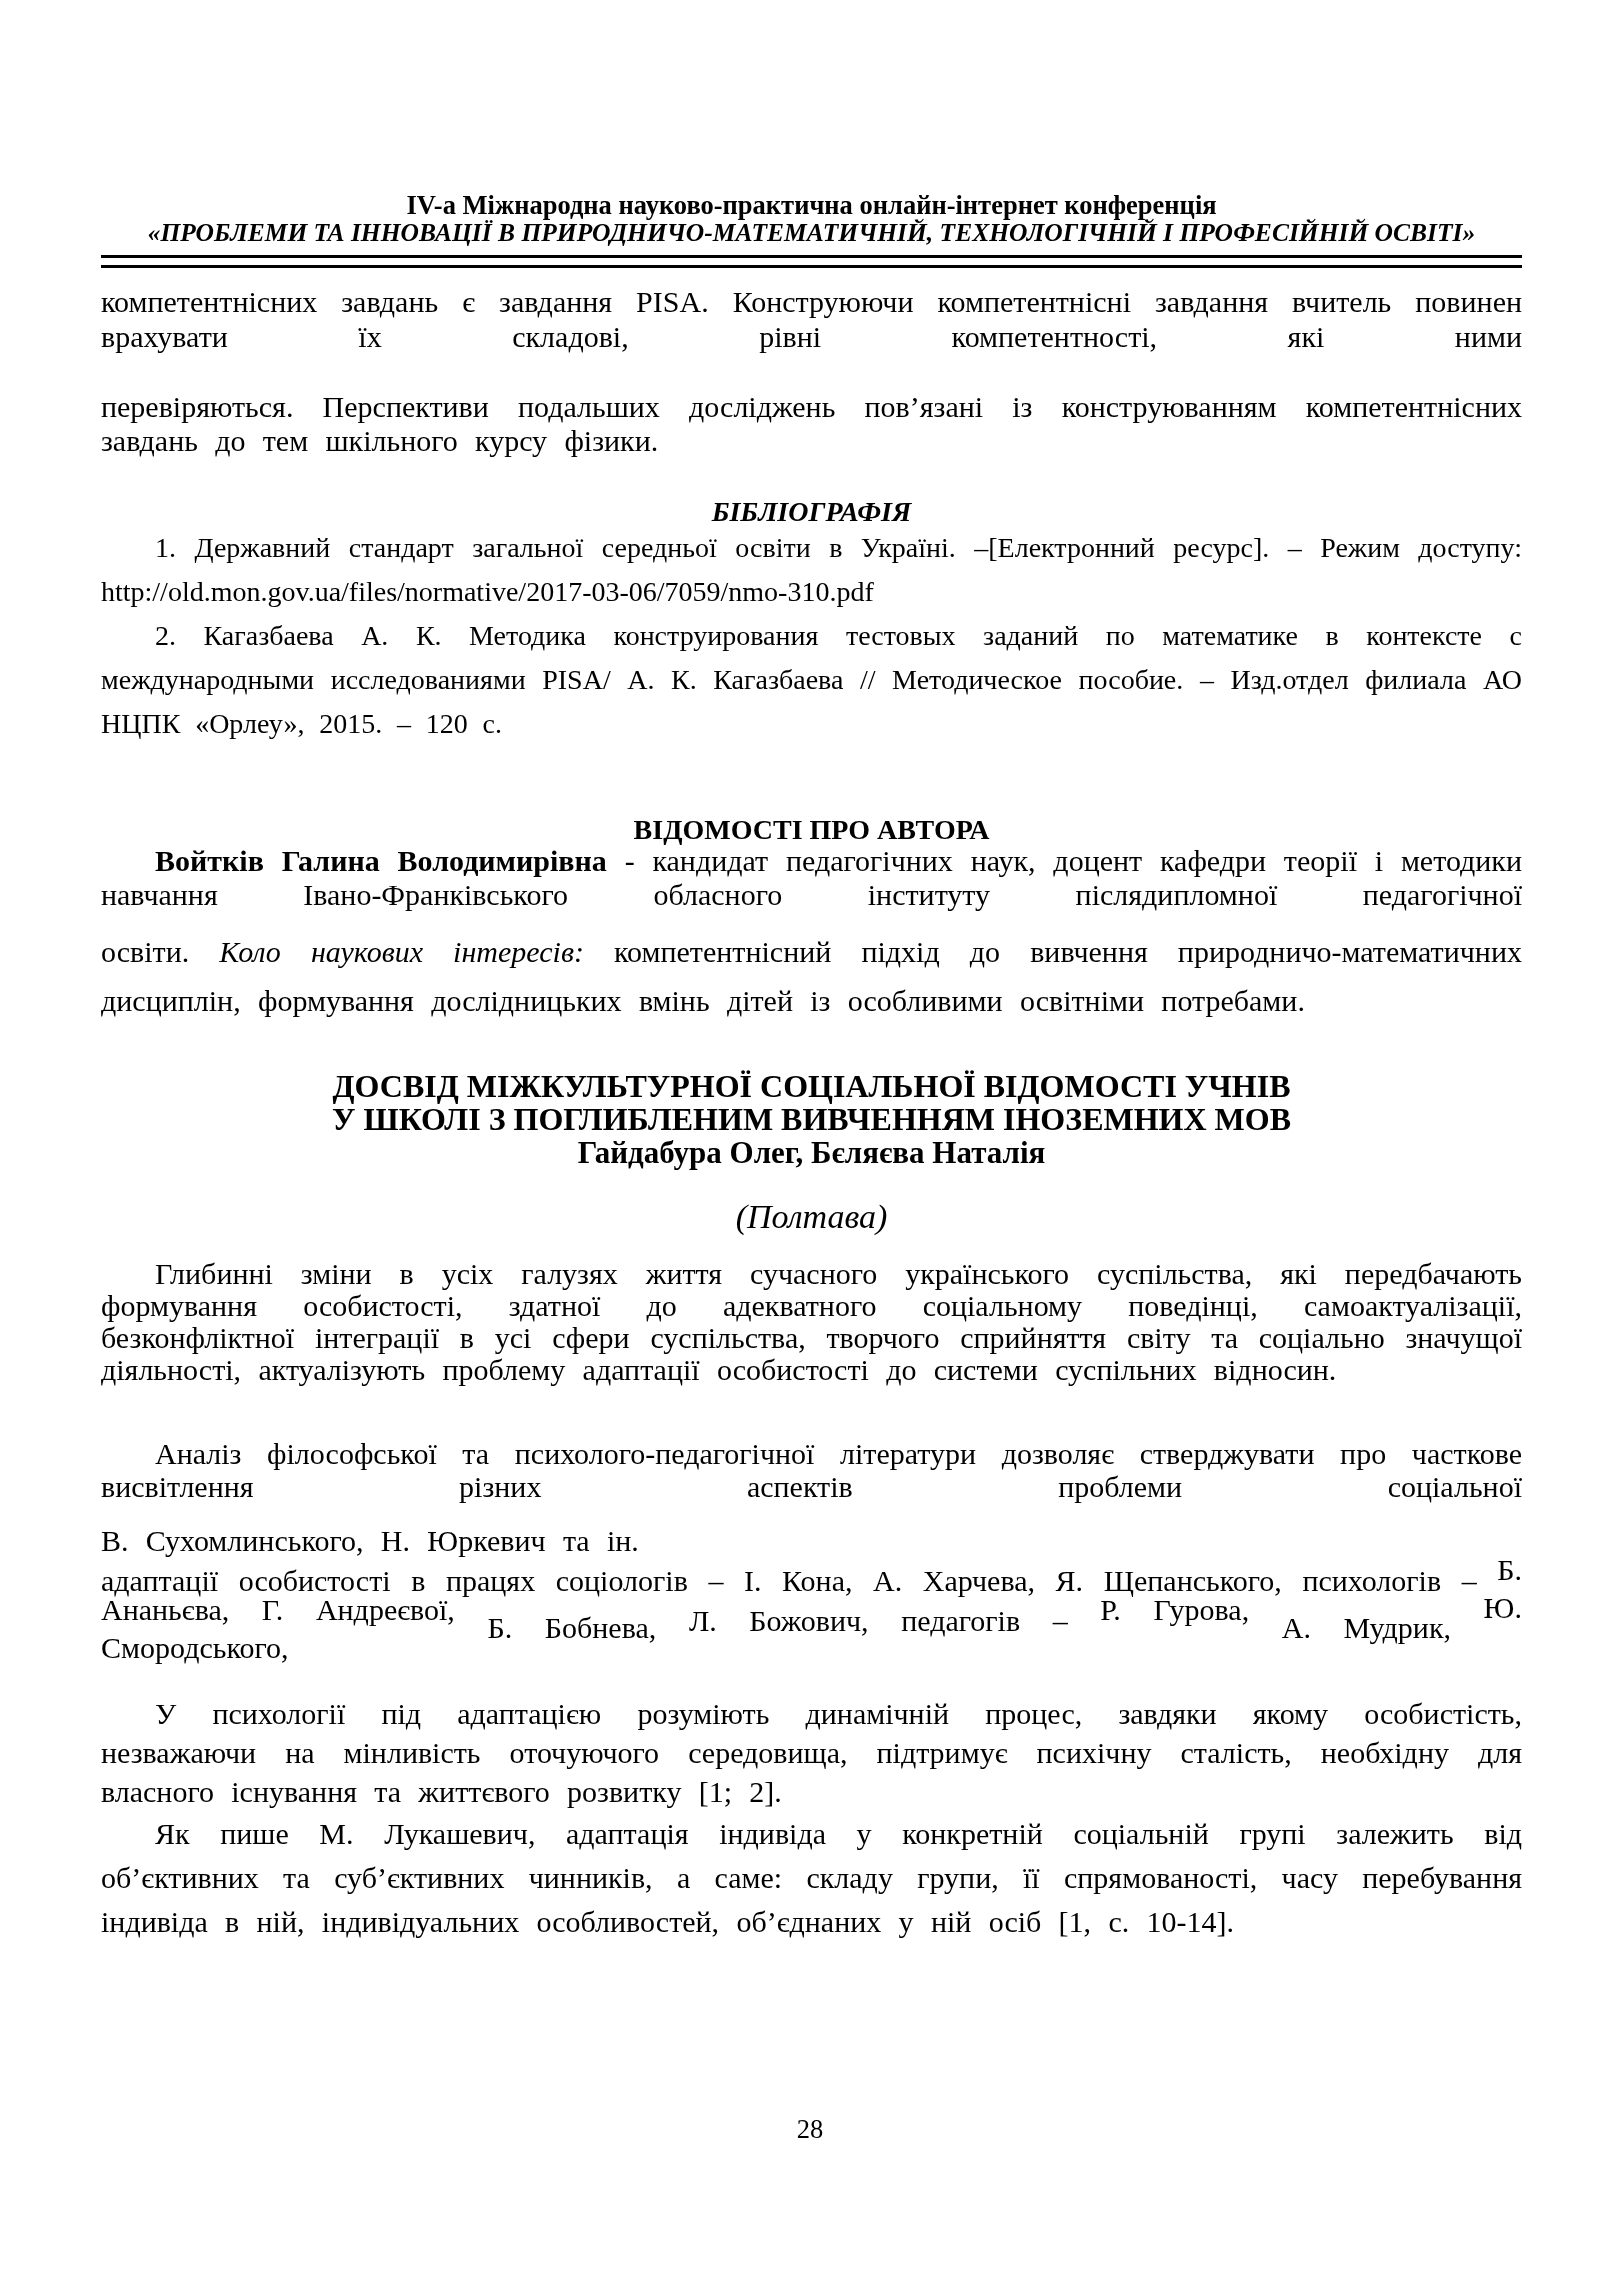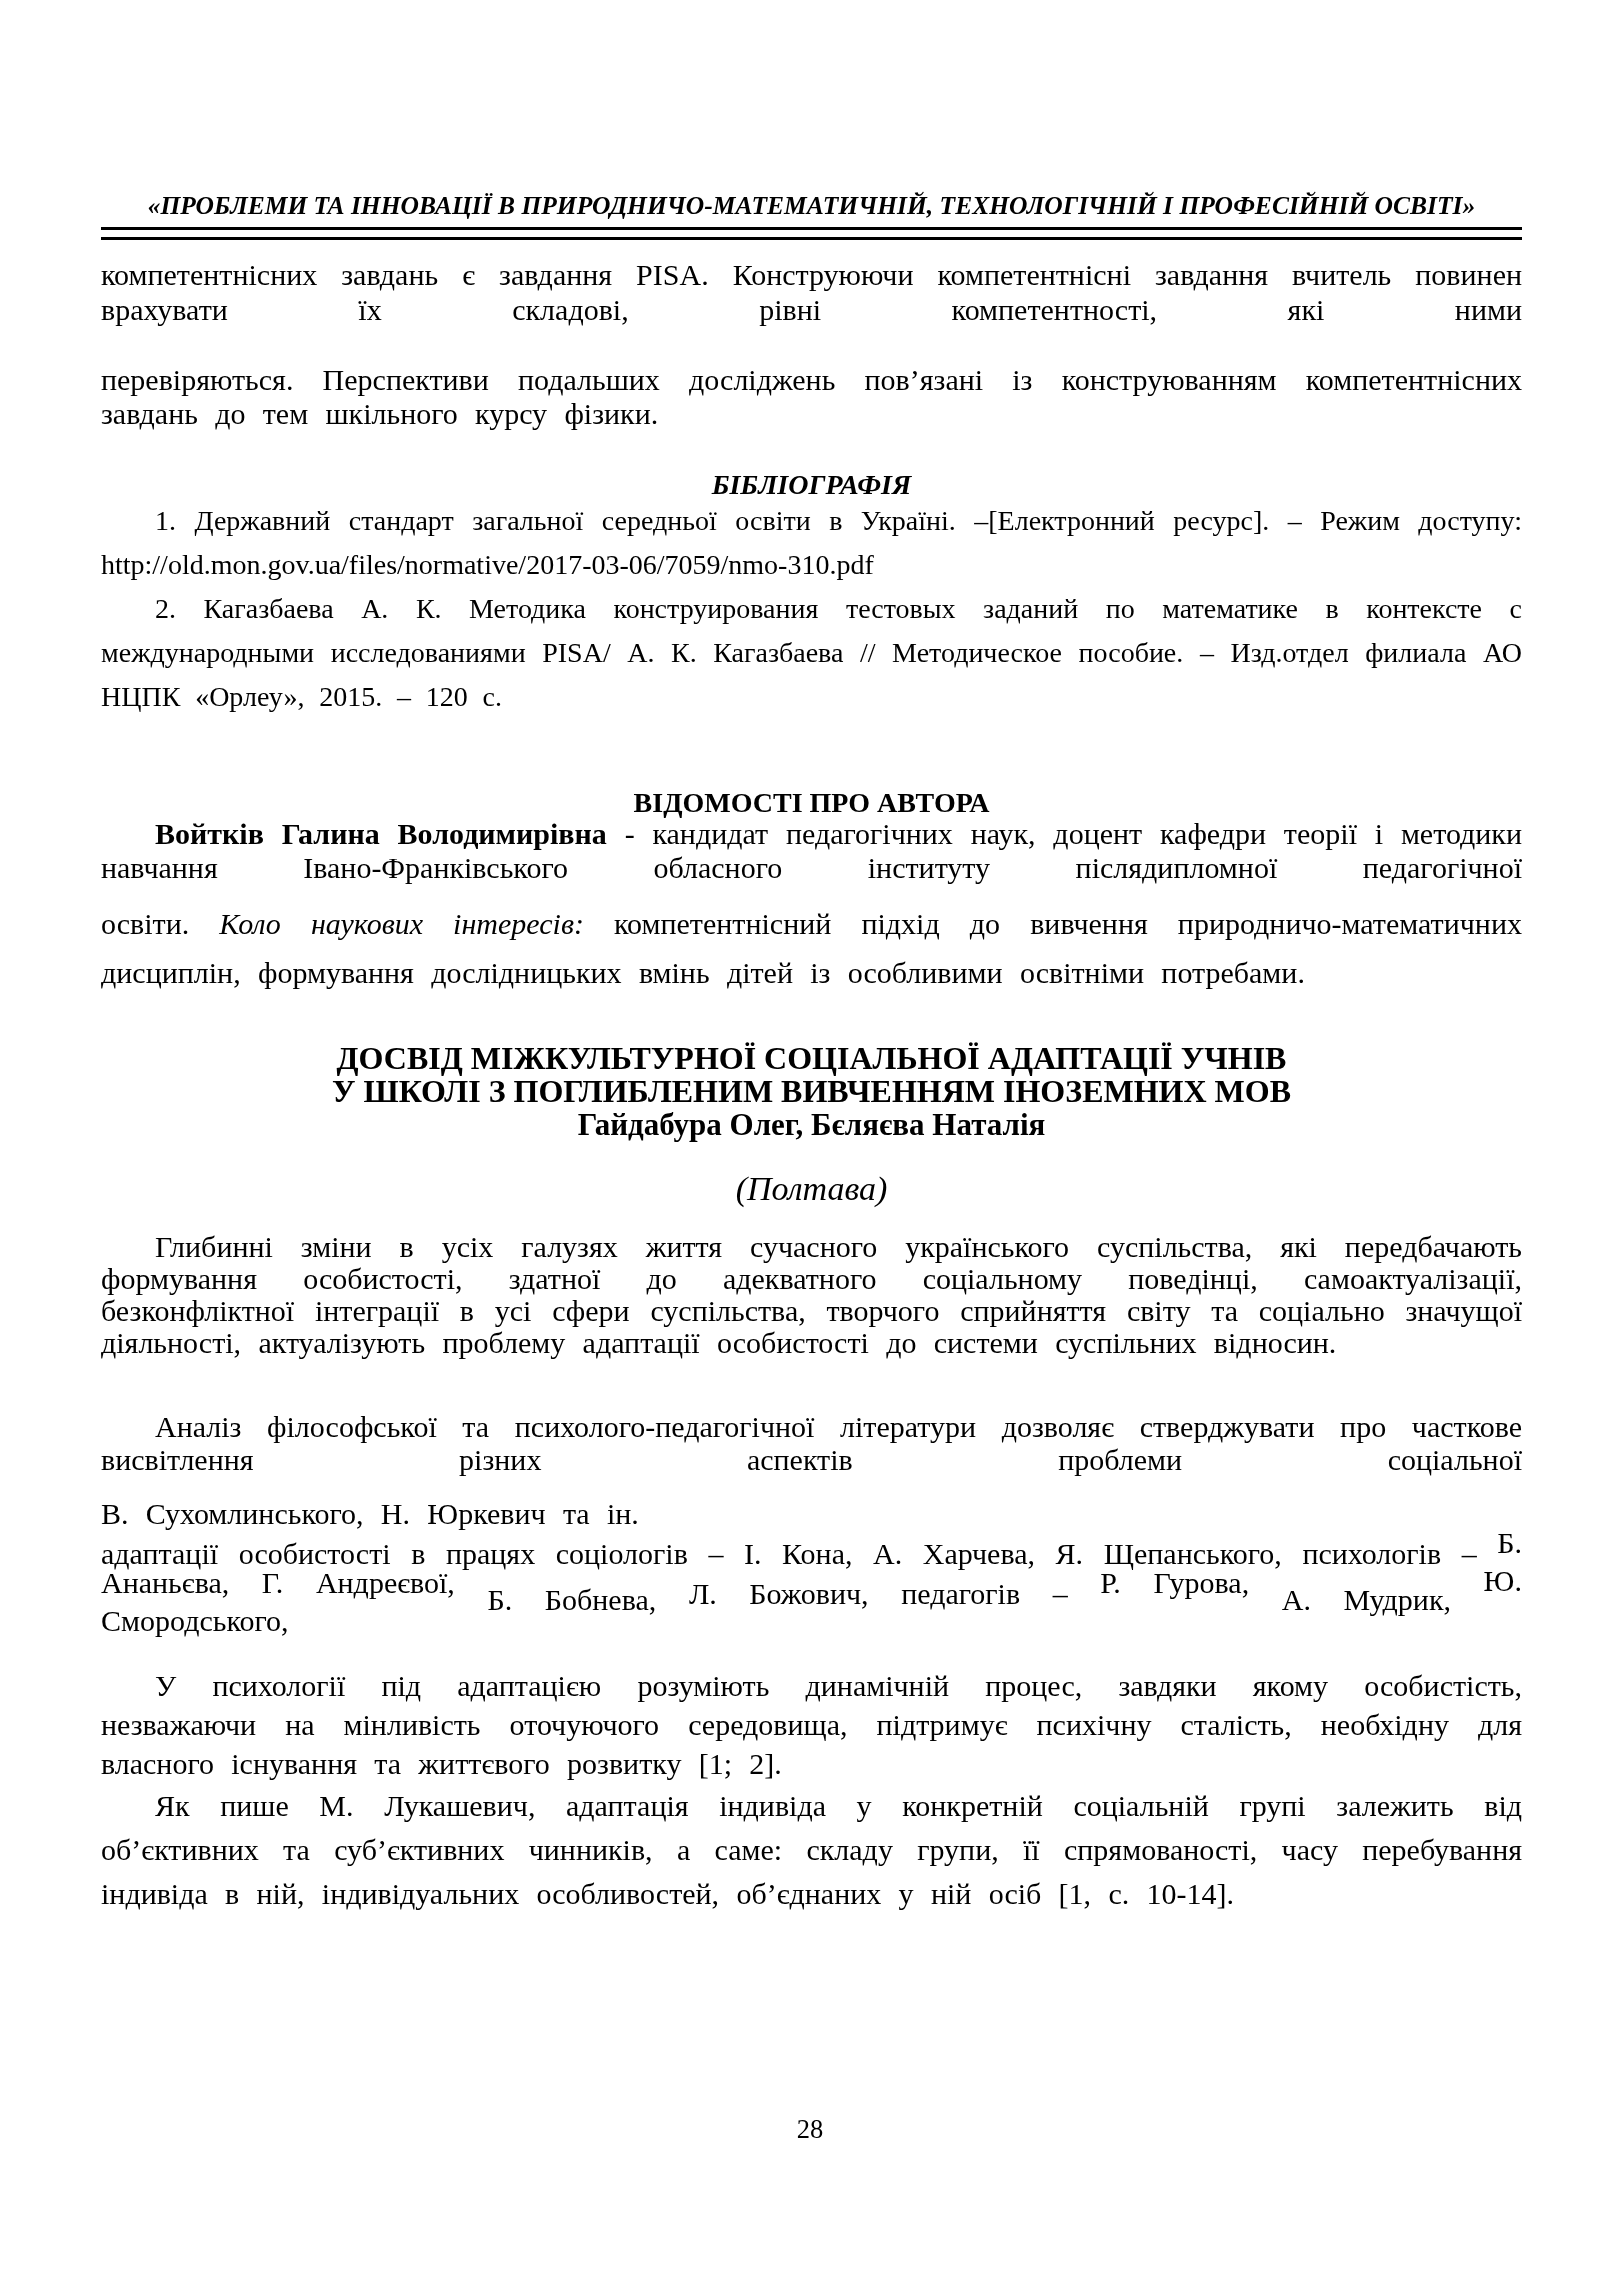--- a/index.html
+++ b/index.html
@@ -57,20 +57,21 @@
     font-size:26.5px; line-height:29px;
   }
 </style>
 </head>
 <body>
 
 <div class="page">
   <div class="content">
 
     <header>
+      <div class="conf-line1">IV-а Міжнародна науково-практична онлайн-інтернет конференція</div>
       <div class="conf-line2">«ПРОБЛЕМИ ТА ІННОВАЦІЇ В ПРИРОДНИЧО-МАТЕМАТИЧНІЙ, ТЕХНОЛОГІЧНІЙ І ПРОФЕСІЙНІЙ ОСВІТІ»</div>
     </header>
 
     <div class="double-rule"></div>
 
     <main>
 
       <p id="p1b" class="bt jl">компетентнісних завдань є завдання PISA. Конструюючи компетентнісні завдання вчитель повинен врахувати їх складові, рівні компетентності, які ними</p>
       <p id="p1c" class="bt">перевіряються. Перспективи подальших досліджень пов’язані із конструюванням компетентнісних завдань до тем шкільного курсу фізики.</p>
 
@@ -78,21 +79,21 @@
       <p class="bt ref ind">1. Державний стандарт загальної середньої освіти в Україні. –[Електронний ресурс]. – Режим доступу: http://old.mon.gov.ua/files/normative/2017-03-06/7059/nmo-310.pdf</p>
       <p class="bt ref ind">2. Кагазбаева А. К. Методика конструирования тестовых заданий по математике в контексте с международными исследованиями PISA/ А. К. Кагазбаева // Методическое пособие. – Изд.отдел филиала АО НЦПК «Орлеу», 2015. – 120 с.</p>
 
       <h3 id="author-h" class="sec-h">ВІДОМОСТІ ПРО АВТОРА</h3>
       <p id="auth1" class="bt jl ind"><b>Войтків Галина Володимирівна</b>
         <span>- кандидат педагогічних наук, доцент кафедри теорії і методики навчання Івано-Франківського обласного інституту післядипломної педагогічної</span></p>
       <p id="auth2" class="bt"><span>освіти.</span>
         <i>Коло наукових інтересів:</i>
         <span>компетентнісний підхід до вивчення природничо-математичних дисциплін, формування дослідницьких вмінь дітей із особливими освітніми потребами.</span></p>
 
-      <h2 id="title1" class="title">ДОСВІД МІЖКУЛЬТУРНОЇ СОЦІАЛЬНОЇ АДАПТАЦІЇ УЧНІВ</h2>
+      <h2 id="title1" class="title">ДОСВІД МІЖКУЛЬТУРНОЇ СОЦІАЛЬНОЇ ВІДОМОСТІ УЧНІВ</h2>
       <h2 id="title2" class="title">У ШКОЛІ З ПОГЛИБЛЕНИМ ВИВЧЕННЯМ ІНОЗЕМНИХ МОВ</h2>
       <div id="art-authors" class="title">Гайдабура Олег, Бєляєва Наталія</div>
       <div id="loc">(Полтава)</div>
 
       <p id="pa1" class="bt ind">Глибинні зміни в усіх галузях життя сучасного українського суспільства, які передбачають формування особистості, здатної до адекватного соціальному поведінці, самоактуалізації, безконфліктної інтеграції в усі сфери суспільства, творчого сприйняття світу та соціально значущої діяльності, актуалізують проблему адаптації особистості до системи суспільних відносин.</p>
 
       <p id="pa2" class="bt jl ind">Аналіз філософської та психолого-педагогічної літератури дозволяє стверджувати про часткове висвітлення різних аспектів проблеми соціальної</p>
 
       <div id="pnames">
         <div class="bt">В. Сухомлинського, Н. Юркевич та ін.</div>

